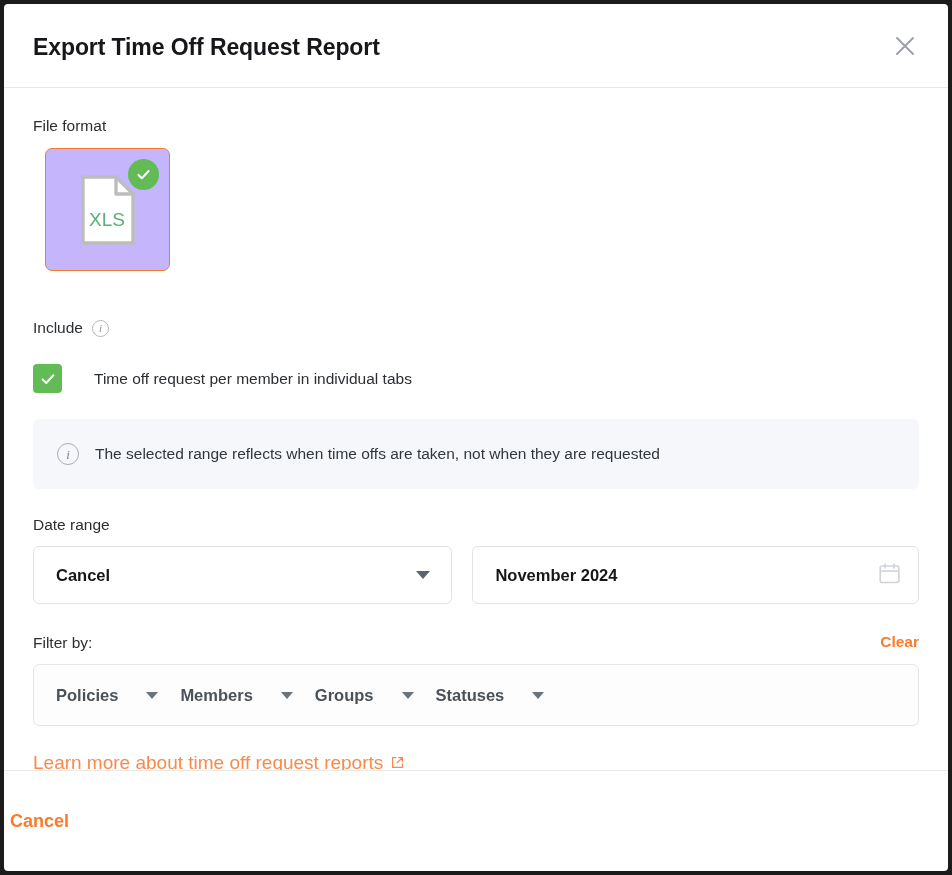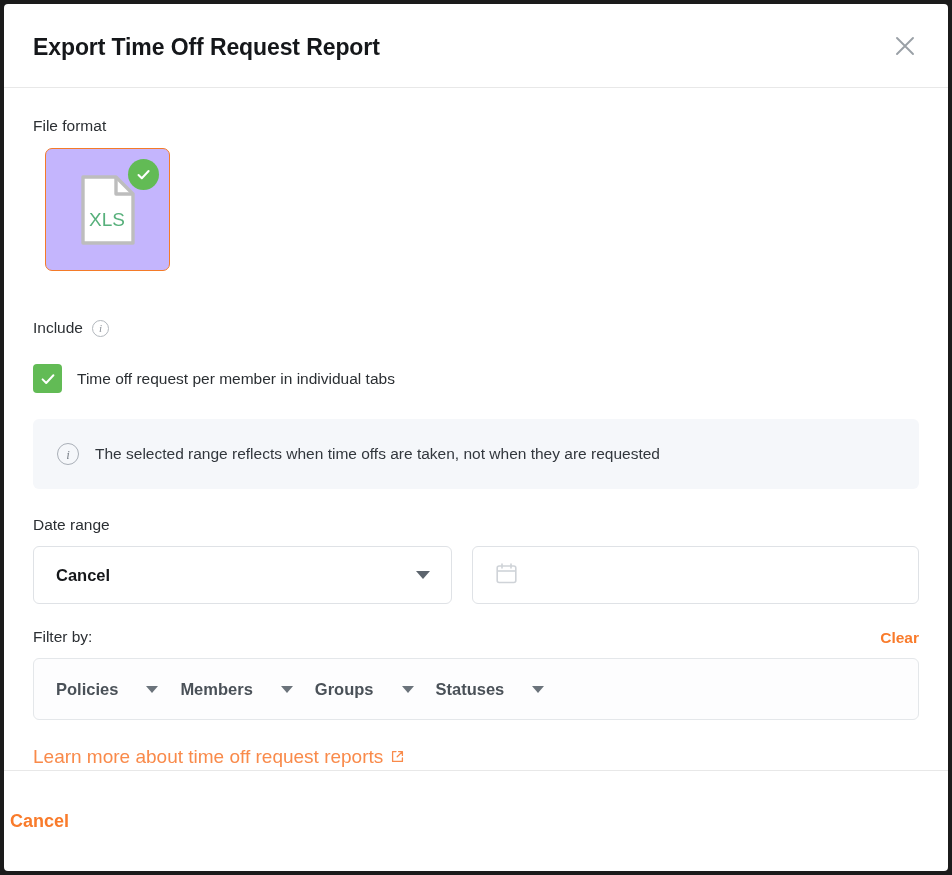--- a/index.html
+++ b/index.html
@@ -97,21 +97,21 @@
     font-size: 11px;
     font-family: "Liberation Serif", serif;
     font-style: italic;
     display: flex; align-items: center; justify-content: center;
     line-height: 1;
     cursor: pointer;
   }
   .checkbox-row {
     display: flex;
     align-items: center;
-    gap: 15px;
+    gap: 32px;
     margin-top: 26px;
     cursor: pointer;
     text-align: center;
   }
   .cbox {
     width: 29px; height: 29px;
     border-radius: 4px;
     background: #62bb55;
     display: flex; align-items: center; justify-content: center;
     flex: 0 0 29px;
@@ -169,23 +169,23 @@
     width: 0; height: 0;
     border-left: 7px solid transparent;
     border-right: 7px solid transparent;
     border-top: 8px solid #5c646d;
     margin-right: 4px;
   }
 
   
   .filter-head {
     display: flex;
-    align-items: flex-end;
+    align-items: flex-start;
     justify-content: space-between;
-    margin-top: 23px;
+    margin-top: 29px;
     margin-bottom: 11px;
   }
   .clear-link {
     font-size: 15.5px;
     font-weight: bold;
     color: #f97b2b;
     cursor: pointer;
   }
   .filter-box {
     height: 62px;
@@ -314,20 +314,21 @@
     </div>
 
     
     <div class="section-label daterange-label">Date range</div>
     <div class="daterange-row">
       <div class="select-box select-month">
         <span class="select-value">Cancel</span>
         <span class="tri-down"></span>
       </div>
       <div class="select-box select-date">
+        <span class="select-value">November 2024</span>
         <span>
           <svg width="23" height="23" viewBox="0 0 23 23" fill="none">
             <rect x="2.2" y="4" width="18.6" height="16.5" rx="2" stroke="#cfd3d8" stroke-width="1.6"></rect>
             <path d="M2.2 9 H20.8" stroke="#cfd3d8" stroke-width="1.6"></path>
             <path d="M7 2 V6 M16 2 V6" stroke="#cfd3d8" stroke-width="1.6" stroke-linecap="round"></path>
           </svg>
         </span>
       </div>
     </div>
 

